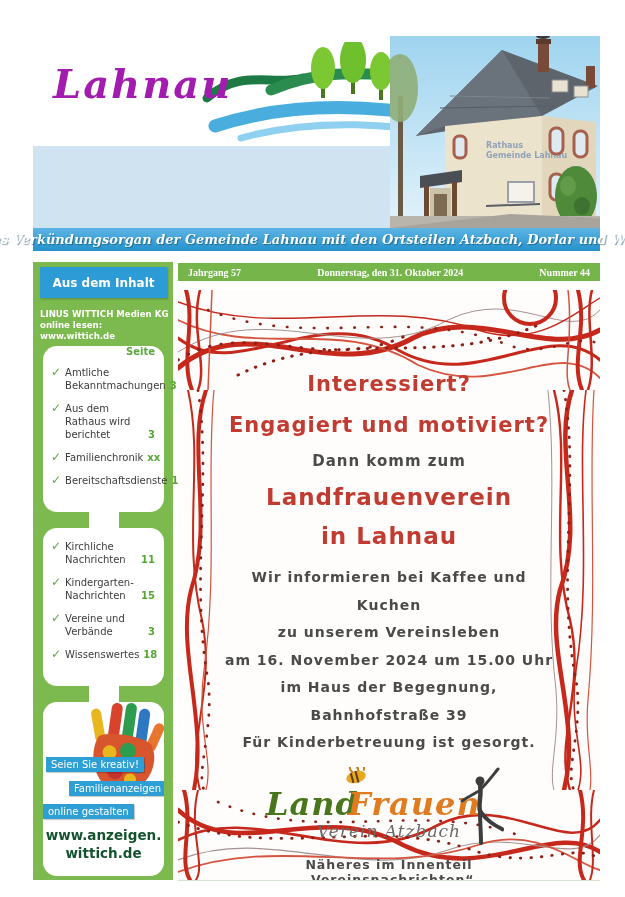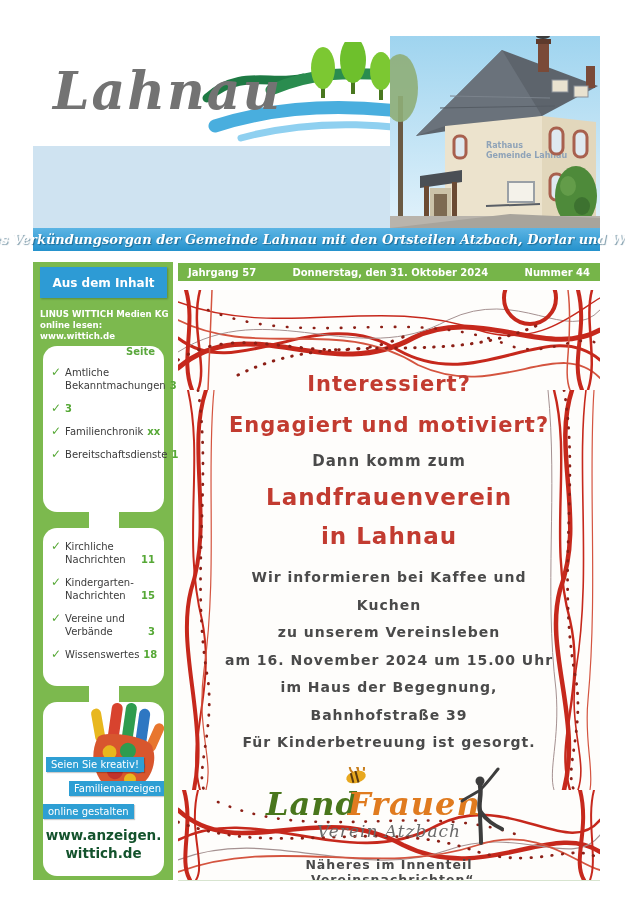--- a/index.html
+++ b/index.html
@@ -1,29 +1,29 @@
 <!DOCTYPE html>
 <html><head>
 <meta charset="utf-8">
 <style>
   html,body{margin:0;padding:0;background:#fff;}
   body{width:625px;height:897px;position:relative;font-family:"DejaVu Sans","Liberation Sans",sans-serif;overflow:hidden;}
   .abs{position:absolute;}
   
   .masthead{left:33px;top:36px;width:567px;height:192px;background:#fff;overflow:hidden;}
   .blue-band{left:0;top:110px;width:360px;height:82px;background:#cfe3f1;}
-  .title1{left:20px;top:24px;font-family:"DejaVu Serif","Liberation Serif",serif;font-style:italic;font-weight:bold;font-size:52px;color:#737373;letter-spacing:2px;}
+  .title1{left:20px;top:24px;font-family:"DejaVu Serif","Liberation Serif",serif;font-style:italic;font-weight:bold;font-size:40px;color:#a21caf;letter-spacing:2px;}
   .title2{left:4px;top:98px;font-family:"DejaVu Serif","Liberation Serif",serif;font-style:italic;font-weight:bold;font-size:50px;color:#ffffff;letter-spacing:1px;-webkit-text-stroke:2px #3a4347;text-shadow:3px 4px 3px rgba(40,50,55,.45);}
   .logo-svg{left:168px;top:6px;}
   .photo{left:357px;top:0;width:210px;height:192px;}
   .subtitle-bar{left:33px;top:228px;width:567px;height:23px;background:linear-gradient(#5cb4e4,#2592cc);display:flex;align-items:center;justify-content:center;}
   .subtitle-bar span{color:#fff;font-family:"DejaVu Serif","Liberation Serif",serif;font-style:italic;font-weight:bold;font-size:13px;text-shadow:1px 1px 1px rgba(0,60,90,.5);white-space:nowrap;}
   
   .issuebar{left:178px;top:263px;width:422px;height:18px;background:#76b549;display:flex;align-items:center;justify-content:space-between;padding:0 10px;box-sizing:border-box;}
-  .issuebar span{color:#fff;font-size:10px;font-weight:bold;}
+  .issuebar span{color:#fff;font-size:10px;font-weight:bold;font-family:Liberation Serif, serif;}
   
   .sidebar{left:33px;top:262px;width:140px;height:618px;background:#7cb94e;}
   .sb-title{position:absolute;left:7px;top:5px;width:127px;height:31px;background:#2d9bd5;color:#fff;font-weight:bold;font-size:12px;display:flex;align-items:center;justify-content:center;box-shadow:1px 1px 2px rgba(0,0,0,.25);}
   .publisher{position:absolute;left:7px;top:47px;width:130px;color:#fff;font-weight:bold;font-size:8.6px;line-height:11px;}
   .white-box{position:absolute;left:10px;width:121px;background:#fff;border-radius:14px;box-sizing:border-box;}
   .box1{top:84px;height:166px;padding:0 9px 6px 8px;}
   .box2{top:266px;height:158px;padding:12px 9px 6px 8px;}
   .box3{top:440px;height:174px;overflow:hidden;}
   .tab{position:absolute;left:56px;width:30px;background:#fff;}
   .tab1{top:246px;height:24px;}
@@ -151,20 +151,21 @@
 
   <div class="white-box box1">
     <div class="seite">Seite</div>
     <div class="toc-item">
       <span class="check">✓</span>
       <span class="toc-label">Amtliche Bekanntmachungen</span>
       <span class="toc-page">3</span>
     </div>
     <div class="toc-item">
       <span class="check">✓</span>
+      <span class="toc-label">Aus dem Rathaus wird berichtet</span>
       <span class="toc-page">3</span>
     </div>
     <div class="toc-item">
       <span class="check">✓</span>
       <span class="toc-label">Familienchronik</span>
       <span class="toc-page">xx</span>
     </div>
     <div class="toc-item">
       <span class="check">✓</span>
       <span class="toc-label">Bereitschaftsdienste</span>

